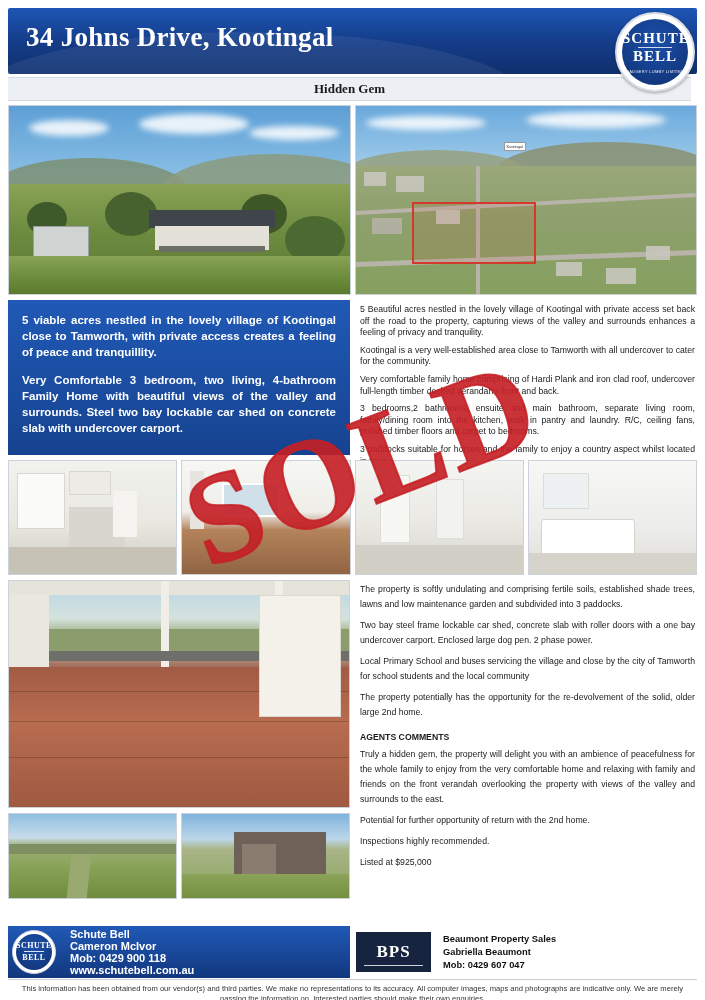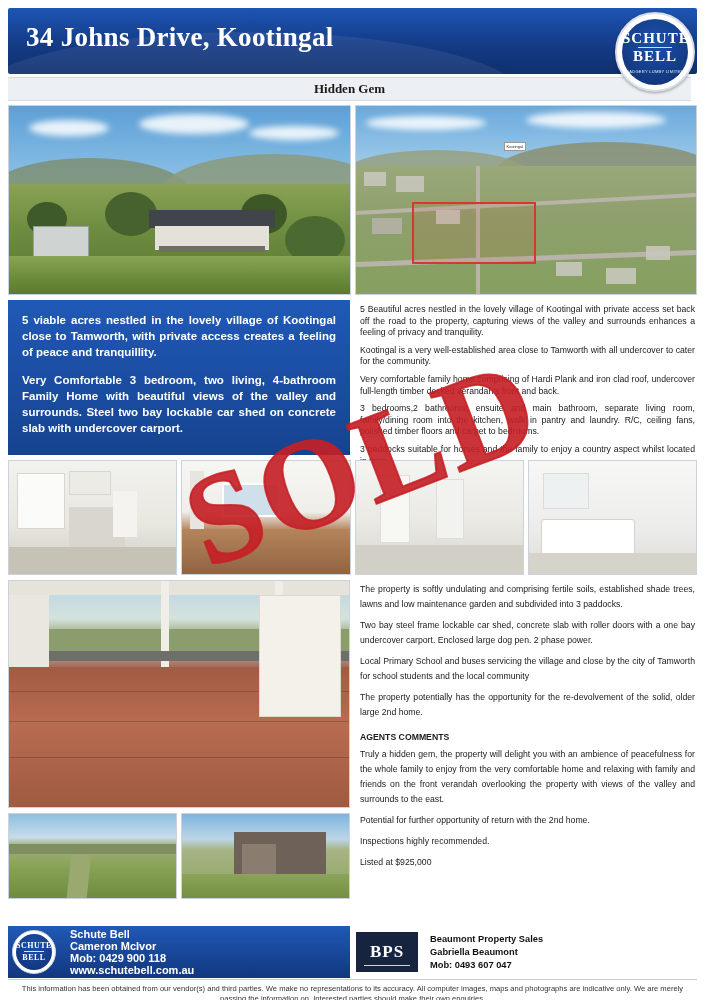--- a/index.html
+++ b/index.html
@@ -376,21 +376,21 @@
   .agent-block .web { font-weight: bold; }
 
   .footer-right {
     flex: 1;
     margin-left: 6px;
     display: flex;
     align-items: center;
     background: #ffffff;
   }
   .bps-logo {
-    width: 62px;
+    width: 75px;
     height: 40px;
     background: #16243f;
     color: #fff;
     display: flex;
     align-items: center;
     justify-content: center;
     font-family: "Liberation Serif", serif;
     font-weight: bold;
     font-size: 17px;
     letter-spacing: 1px;
@@ -586,20 +586,20 @@
         <div>Cameron McIvor</div>
         <div>Mob: 0429 900 118</div>
         <div class="web">www.schutebell.com.au</div>
       </div>
     </div>
     <div class="footer-right">
       <div class="bps-logo">BPS</div>
       <div class="bps-text">
         <div>Beaumont Property Sales</div>
         <div>Gabriella Beaumont</div>
-        <div>Mob: 0493 607 047</div>
+        <div>Mob: 0429 607 047</div>
       </div>
     </div>
   </div>
 
   <div class="disclaimer">This information has been obtained from our vendor(s) and third parties. We make no representations to its accuracy. All computer images, maps and photographs are indicative only. We are merely passing the information on. Interested parties should make their own enquiries.</div>
 
 </div>
 
 </body></html>

